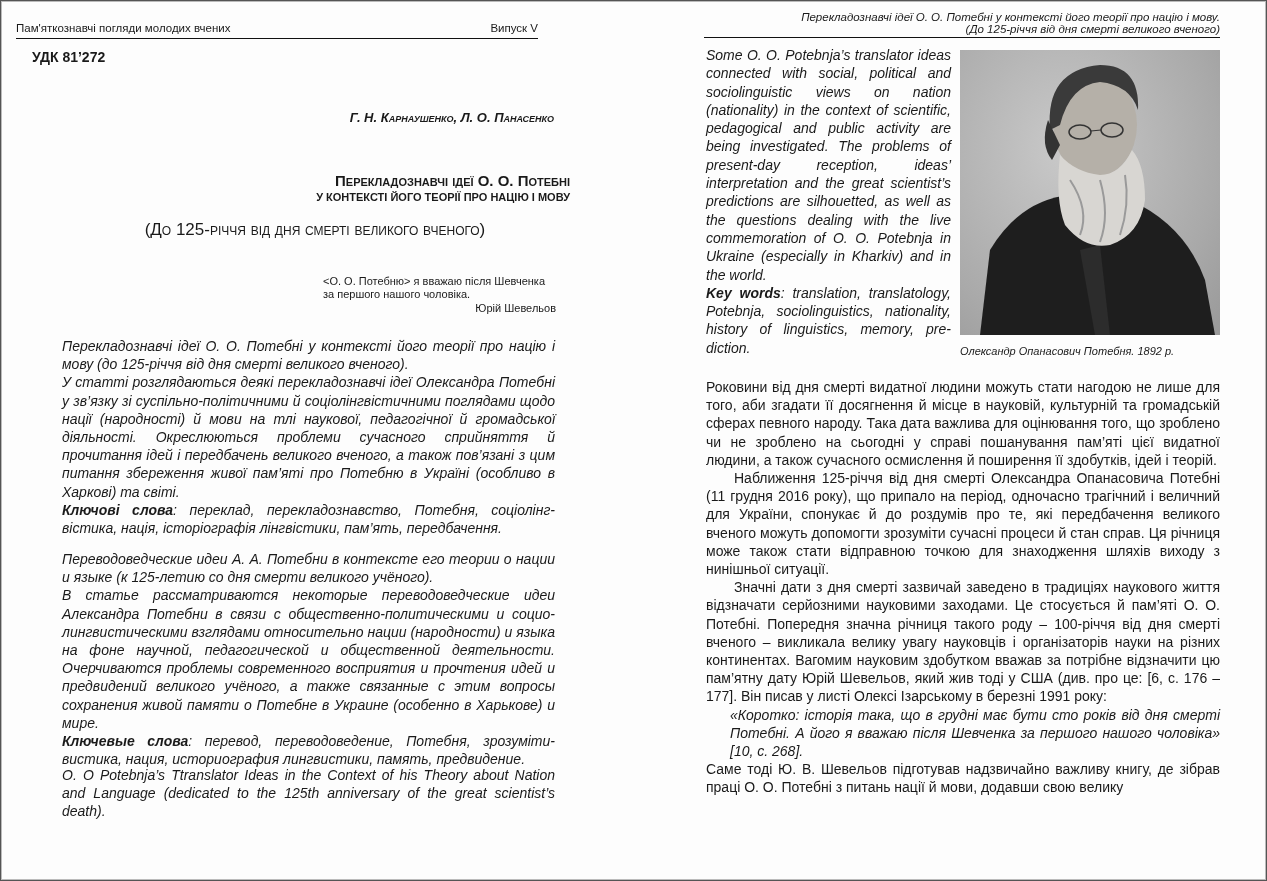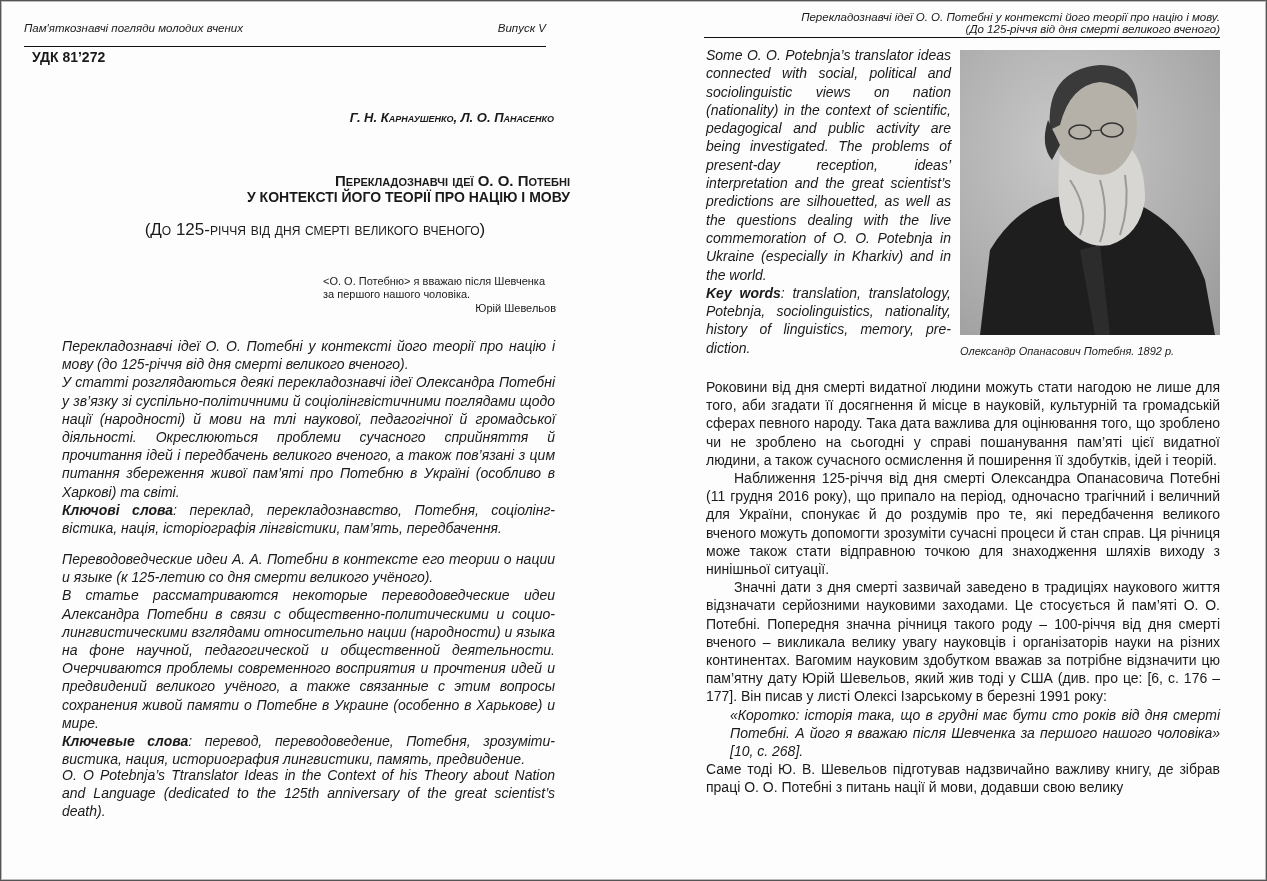--- a/index.html
+++ b/index.html
@@ -6,29 +6,29 @@
   body {
     width: 1267px; height: 881px; background: #fdfdfd; position: relative;
     font-family: "Liberation Sans", sans-serif; color: #1a1a1a; overflow: hidden;
   }
   .frame { position: absolute; left: 0; top: 0; width: 1265px; height: 879px; border: 1px solid #555; box-shadow: inset 0 0 0 1px #bbb; }
   .page { position: absolute; top: 0; height: 872px; }
   .page-left { left: 0; width: 633px; }
   .page-right { left: 633px; width: 634px; }
 
   
-  .rh-left { position: absolute; left: 24px; top: 22px; width: 522px; font-size: 11.5px; font-style: italic; border-bottom: 1.2px solid #111; padding-bottom: 12px; display: flex; justify-content: space-between; }
+  .rh-left { position: absolute; left: 16px; top: 22px; width: 522px; font-size: 11.5px; border-bottom: 1.2px solid #111; padding-bottom: 4px; display: flex; justify-content: space-between; }
   .rh-right { position: absolute; left: 71px; top: 11px; width: 516px; font-size: 11.5px; font-style: italic; border-bottom: 1.2px solid #111; padding-bottom: 2px; text-align: right; line-height: 12px; }
 
   .udk { position: absolute; left: 32px; top: 49px; font-weight: bold; font-size: 14px; }
   .authors { position: absolute; right: 79px; top: 110px; font-weight: bold; font-style: italic; font-size: 13px; font-variant: small-caps; text-align: center; }
 
   .title { position: absolute; left: 60px; top: 172px; width: 510px; text-align: right; font-weight: bold; }
   .title .l1 { font-size: 15px; font-variant: small-caps; line-height: 18px; }
-  .title .l2 { font-size: 14px; line-height: 14px; text-transform: uppercase; }
+  .title .l2 { font-size: 11px; line-height: 14px; text-transform: uppercase; }
   .subtitle { position: absolute; left: 60px; top: 220px; width: 510px; text-align: center; font-size: 17px; font-variant: small-caps; }
 
   .epigraph { position: absolute; left: 323px; top: 275px; width: 233px; font-size: 11px; line-height: 13px; }
   .epigraph .author { text-align: right; margin-top: 1px; }
 
   .abstract { position: absolute; left: 62px; width: 493px; font-style: italic; font-size: 14px; line-height: 18.2px; text-align: justify; }
   .abstract p { margin: 0; }
   .abstract b { font-style: italic; }
   .abs-uk { top: 337px; }
   .abs-ru { top: 550px; }

